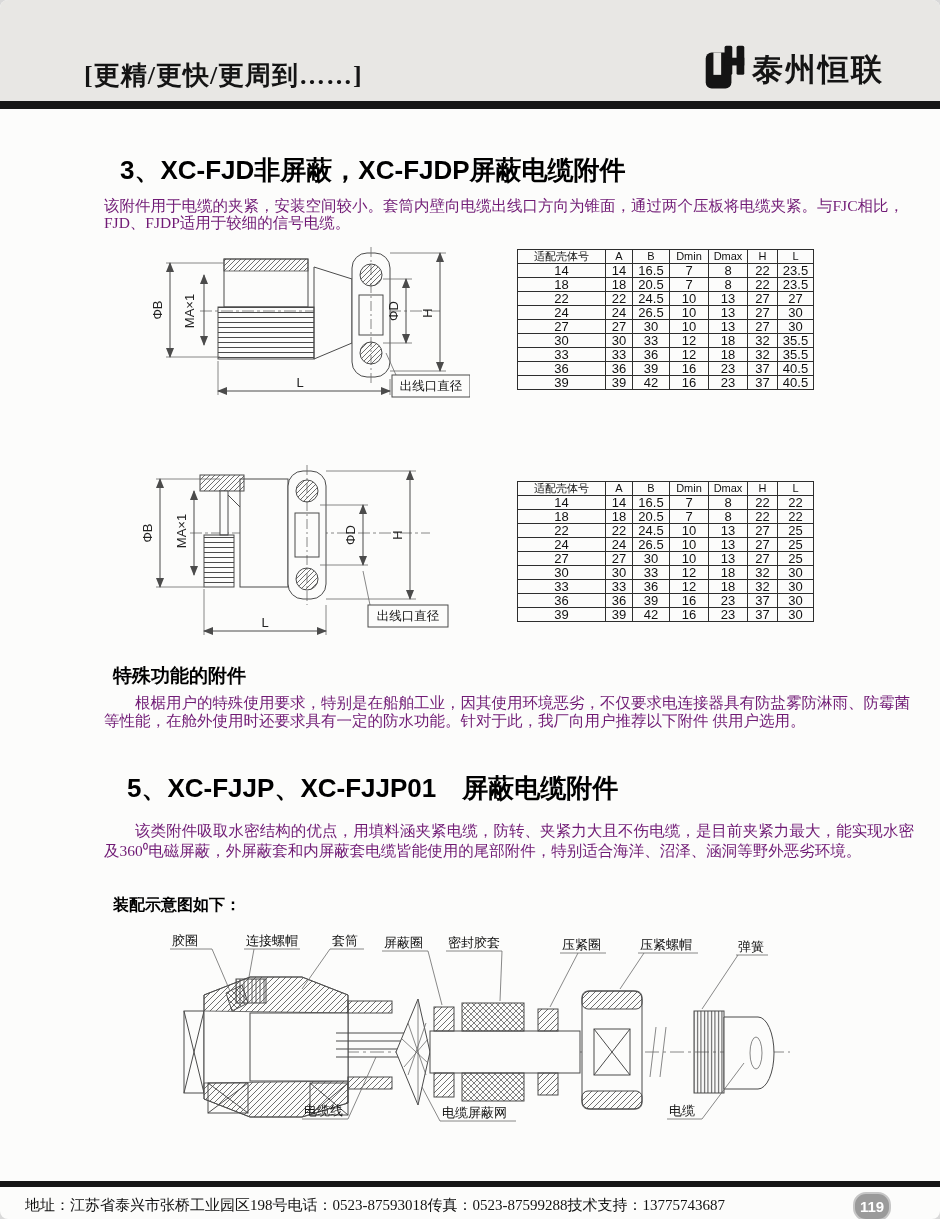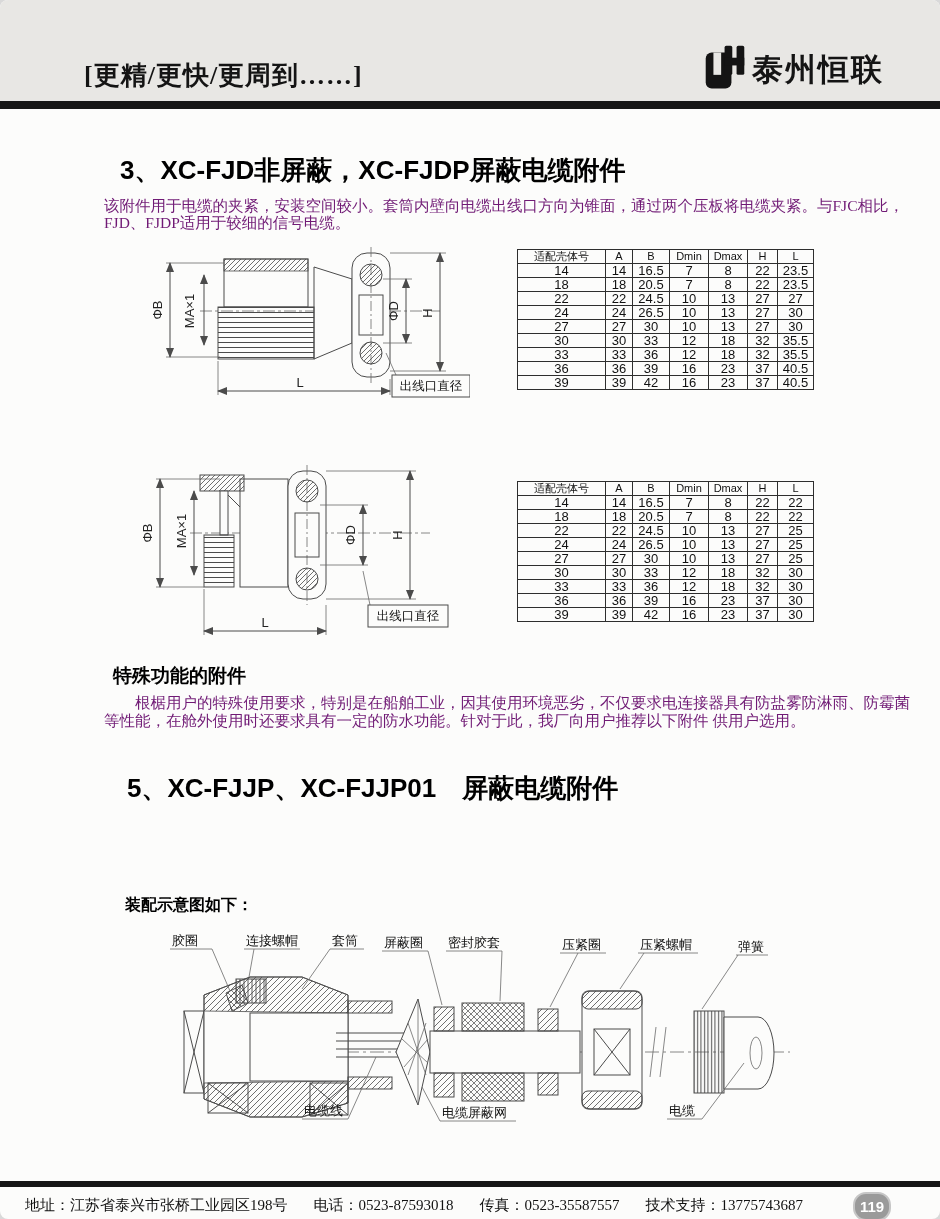--- a/index.html
+++ b/index.html
@@ -9,40 +9,40 @@
   .hdr{position:absolute;left:0;top:0;width:940px;height:101px;background:#e8e7e4;}
   .hdr-slogan{position:absolute;left:84px;top:58px;font-size:26px;font-weight:600;letter-spacing:1px;color:#141414;}
   .brand{position:absolute;right:56px;top:44px;display:flex;align-items:center;}
   .brand-name{font-family:"Liberation Sans",sans-serif;font-size:31px;font-weight:800;letter-spacing:2px;color:#141414;}
   .bar-top{position:absolute;left:0;top:101px;width:940px;height:8px;background:#161616;}
   .bar-bottom{position:absolute;left:0;top:1181px;width:940px;height:6px;background:#161616;}
   
   .sec-title{position:absolute;font-family:"Liberation Sans",sans-serif;font-weight:bold;color:#000;white-space:nowrap;}
   .t20{font-size:26px;}
   .t19{font-size:19px;}
-  .t16{font-size:16px;margin-left:12px;}
+  .t16{font-size:16px;}
   
   .para{position:absolute;font-size:15.5px;line-height:17px;color:#701a75;text-align:justify;}
   .indent{text-indent:2em;}
   
   table.spec{position:absolute;border-collapse:collapse;table-layout:fixed;width:296px;
              font-family:"Liberation Sans",sans-serif;font-size:13px;color:#111;background:#fcfcfb;}
   table.spec th,table.spec td{border:1px solid #2e2e2e;text-align:center;padding:0;height:13px;
              font-weight:normal;line-height:13px;overflow:hidden;}
   table.spec th{font-size:11px;}
   
   .fig{position:absolute;}
   svg .ln{stroke:#4b4b4b;stroke-width:1;fill:none;}
   svg .thin{stroke:#6a6a6a;stroke-width:0.8;fill:none;}
   svg .wht{fill:#fcfcfb;}
   svg .dimtxt{font:13px "Liberation Sans",sans-serif;fill:#222;}
   svg .cjktxt{font:13px "Liberation Serif",serif;fill:#111;}
   svg .boxtxt{font:12.5px "Liberation Serif",serif;fill:#111;}
   
-  .footer{position:absolute;left:25px;top:1196px;display:flex;gap:26px;font-size:15px;color:#111;white-space:nowrap;}
+  .footer{position:absolute;left:25px;top:1196px;display:flex;font-size:15px;color:#111;white-space:nowrap;}
   .badge{position:absolute;left:853px;top:1192px;width:34px;height:25px;border-radius:13px;
          background:#9a9a9a;border:2px solid #c6c6c6;color:#fff;
          font-family:"Liberation Sans",sans-serif;font-size:15px;font-weight:bold;
          display:flex;align-items:center;justify-content:center;}
 </style>
 </head>
 <body>
 
 <div class="page">
 
@@ -399,20 +399,21 @@
           <td>37</td>
           <td>30</td>
         </tr>
       </tbody>
     </table>
 
   <div class="sec-title t19" style="left:113px;top:663px;text-align:right;">特殊功能的附件</div>
   <div class="para indent" style="left:104px;top:694px;width:806px;line-height:17.5px;">根椐用户的特殊使用要求，特别是在船舶工业，因其使用环境恶劣，不仅要求电连接器具有防盐雾防淋雨、防霉菌等性能，在舱外使用时还要求具有一定的防水功能。针对于此，我厂向用户推荐以下附件 供用户选用。</div>
 
   <div class="sec-title t20" style="left:120px;top:771px;margin-left:7px;">5、XC-FJJP、XC-FJJP01　屏蔽电缆附件</div>
+  <div class="para indent" style="left:104px;top:821px;width:810px;line-height:19.5px;">该类附件吸取水密结构的优点，用填料涵夹紧电缆，防转、夹紧力大且不伤电缆，是目前夹紧力最大，能实现水密及360⁰电磁屏蔽，外屏蔽套和内屏蔽套电缆皆能使用的尾部附件，特别适合海洋、沼泽、涵洞等野外恶劣环境。</div>
 
   <div class="sec-title t16" style="left:113px;top:895px;">装配示意图如下：</div>
 
   <div class="fig" style="left:150px;top:915px;">
     <svg width="790" height="245" viewBox="0 0 790 245">
       <defs>
         <pattern id="asH" width="6" height="6" patternUnits="userSpaceOnUse">
           <path d="M0,6 L6,0" stroke="#4b4b4b" stroke-width="0.8"></path>
         </pattern>
         <pattern id="asC" width="6" height="6" patternUnits="userSpaceOnUse">
@@ -559,18 +560,18 @@
         <polyline class="thin" points="517,204 552,204" fill="none"></polyline>
         <line class="thin" x1="552" y1="204" x2="594" y2="148"></line>
       </g>
     </svg>
   </div>
 
   <div class="bar-bottom"></div>
   <div class="footer">
     <span>地址：江苏省泰兴市张桥工业园区198号</span>
     <span>电话：0523-87593018</span>
-    <span>传真：0523-35587557</span>
+    <span>传真：0523-87599288</span>
     <span>技术支持：13775743687</span>
   </div>
   <div class="badge">119</div>
 
 </div>
 
 </body></html>

